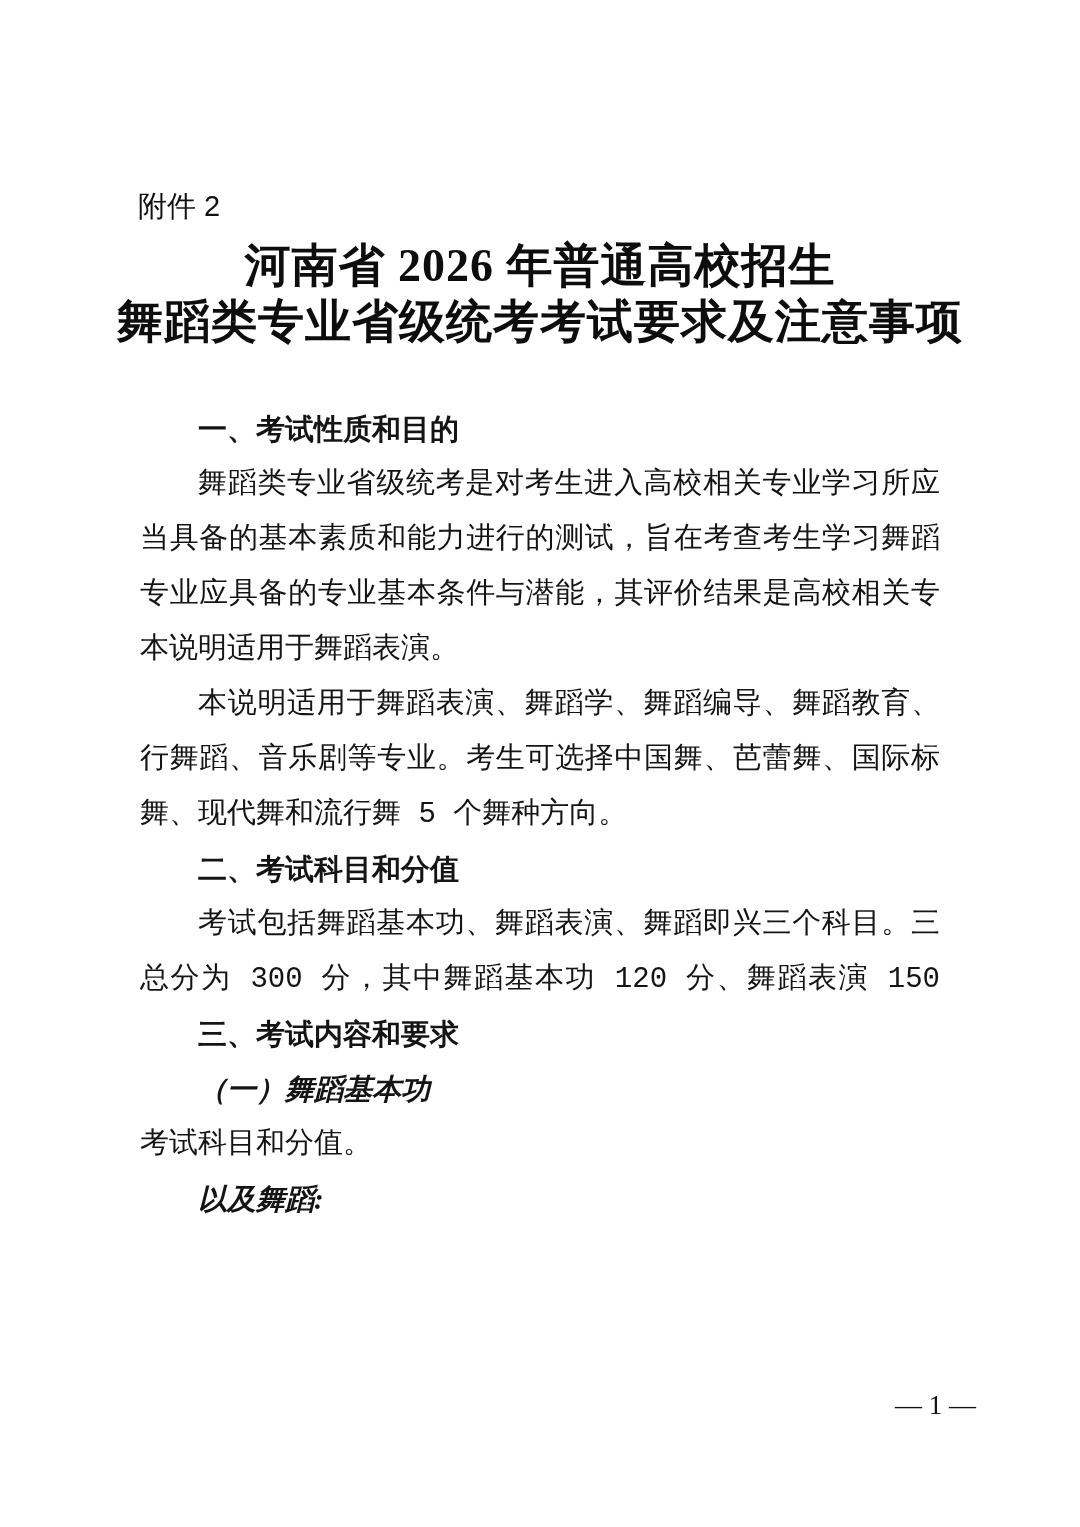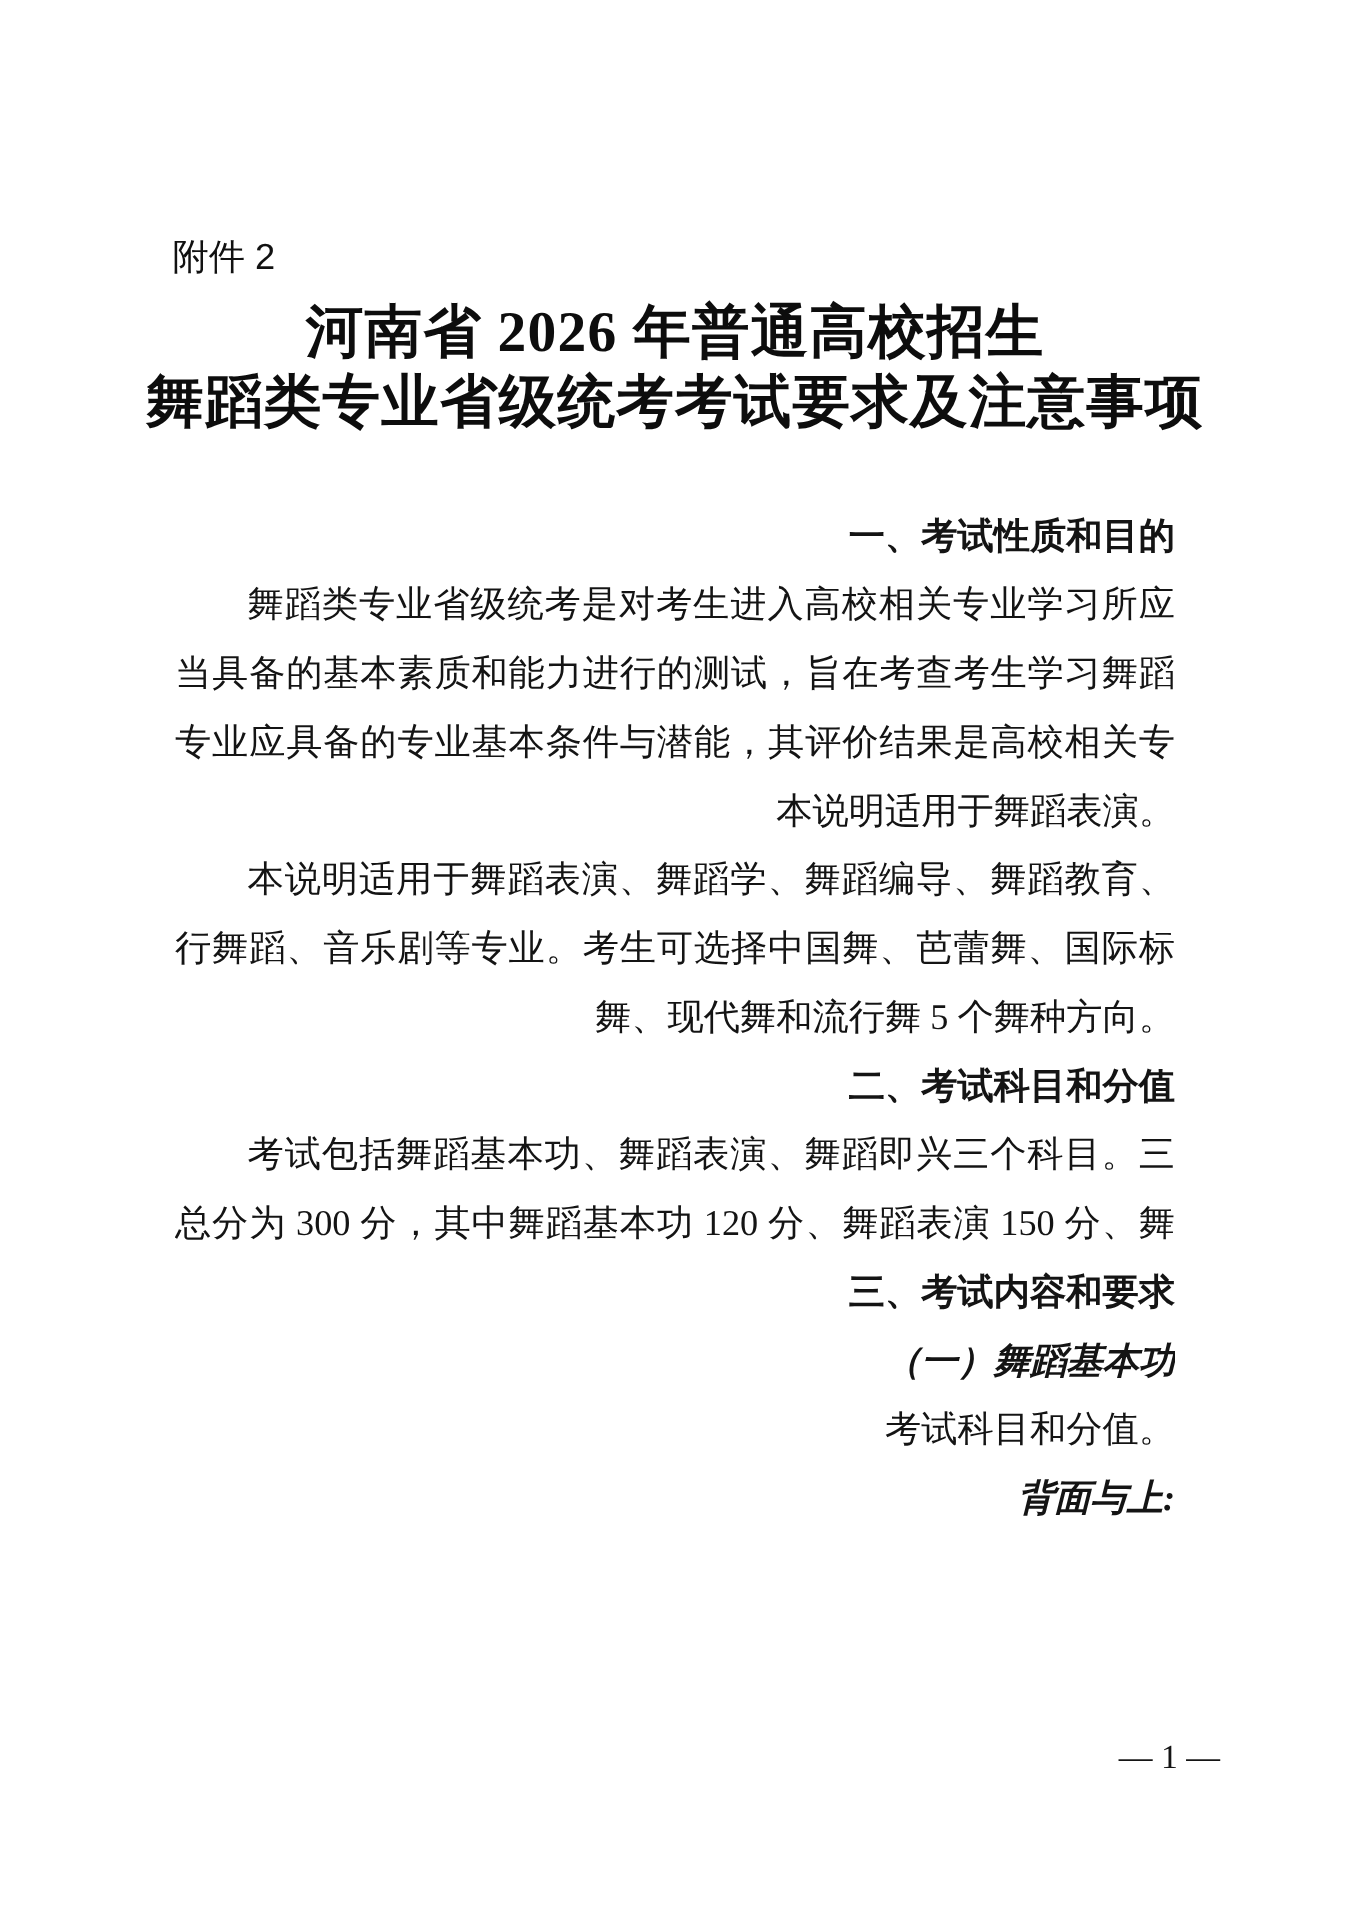--- a/index.html
+++ b/index.html
@@ -46,21 +46,20 @@
     top: 402px;
     width: 800px;
   }
   .line {
     height: 55px;
     line-height: 55px;
     font-size: 29px;
     color: #141414;
     overflow: hidden;
     white-space: nowrap;
-    text-align: right;
   }
   .line.justify {
     white-space: normal;
     text-align: justify;
     text-align-last: justify;
   }
   .line.indent {
     padding-left: 58px;
   }
   .line.heading {
@@ -68,21 +67,21 @@
     font-weight: 700;
     font-size: 29px;
   }
   .line.subheading {
     font-family: "Liberation Serif", "DejaVu Serif", serif;
     font-weight: 700;
     font-size: 29px;
     font-style: italic;
   }
   .line.body {
-    font-family: Liberation Serif, serif;
+    font-family: Liberation Mono, monospace;
     font-weight: 400;
   }
   .bold-part {
     font-weight: 700;
   }
   .page-number {
     position: absolute;
     right: 140px;
     top: 1388px;
     font-family: "Liberation Serif", "DejaVu Serif", serif;
@@ -111,18 +110,18 @@
       <div class="line body"><span>本说明适用于舞蹈表演。</span></div>
       <div class="line body justify indent"><span>本说明适用于舞蹈表演、舞蹈学、舞蹈编导、舞蹈教育、流</span></div>
       <div class="line body justify"><span>行舞蹈、音乐剧等专业。考生可选择中国舞、芭蕾舞、国际标准</span></div>
       <div class="line body"><span>舞、现代舞和流行舞 5 个舞种方向。</span></div>
       <div class="line heading indent"><span class="bold-part">二、考试科目和分值</span></div>
       <div class="line body justify indent"><span>考试包括舞蹈基本功、舞蹈表演、舞蹈即兴三个科目。三科</span></div>
       <div class="line body justify"><span>总分为 300 分，其中舞蹈基本功 120 分、舞蹈表演 150 分、舞蹈</span></div>
       <div class="line heading indent"><span class="bold-part">三、考试内容和要求</span></div>
       <div class="line subheading indent"><span class="bold-part">（一）舞蹈基本功</span></div>
       <div class="line body"><span>考试科目和分值。</span></div>
-      <div class="line subheading indent"><span class="bold-part">背面与上:</span></div>
+      <div class="line subheading indent"><span class="bold-part">以及舞蹈:</span></div>
     </div>
 
   <div class="page-number">— 1 —</div>
 
 </div>
 
 </body></html>

